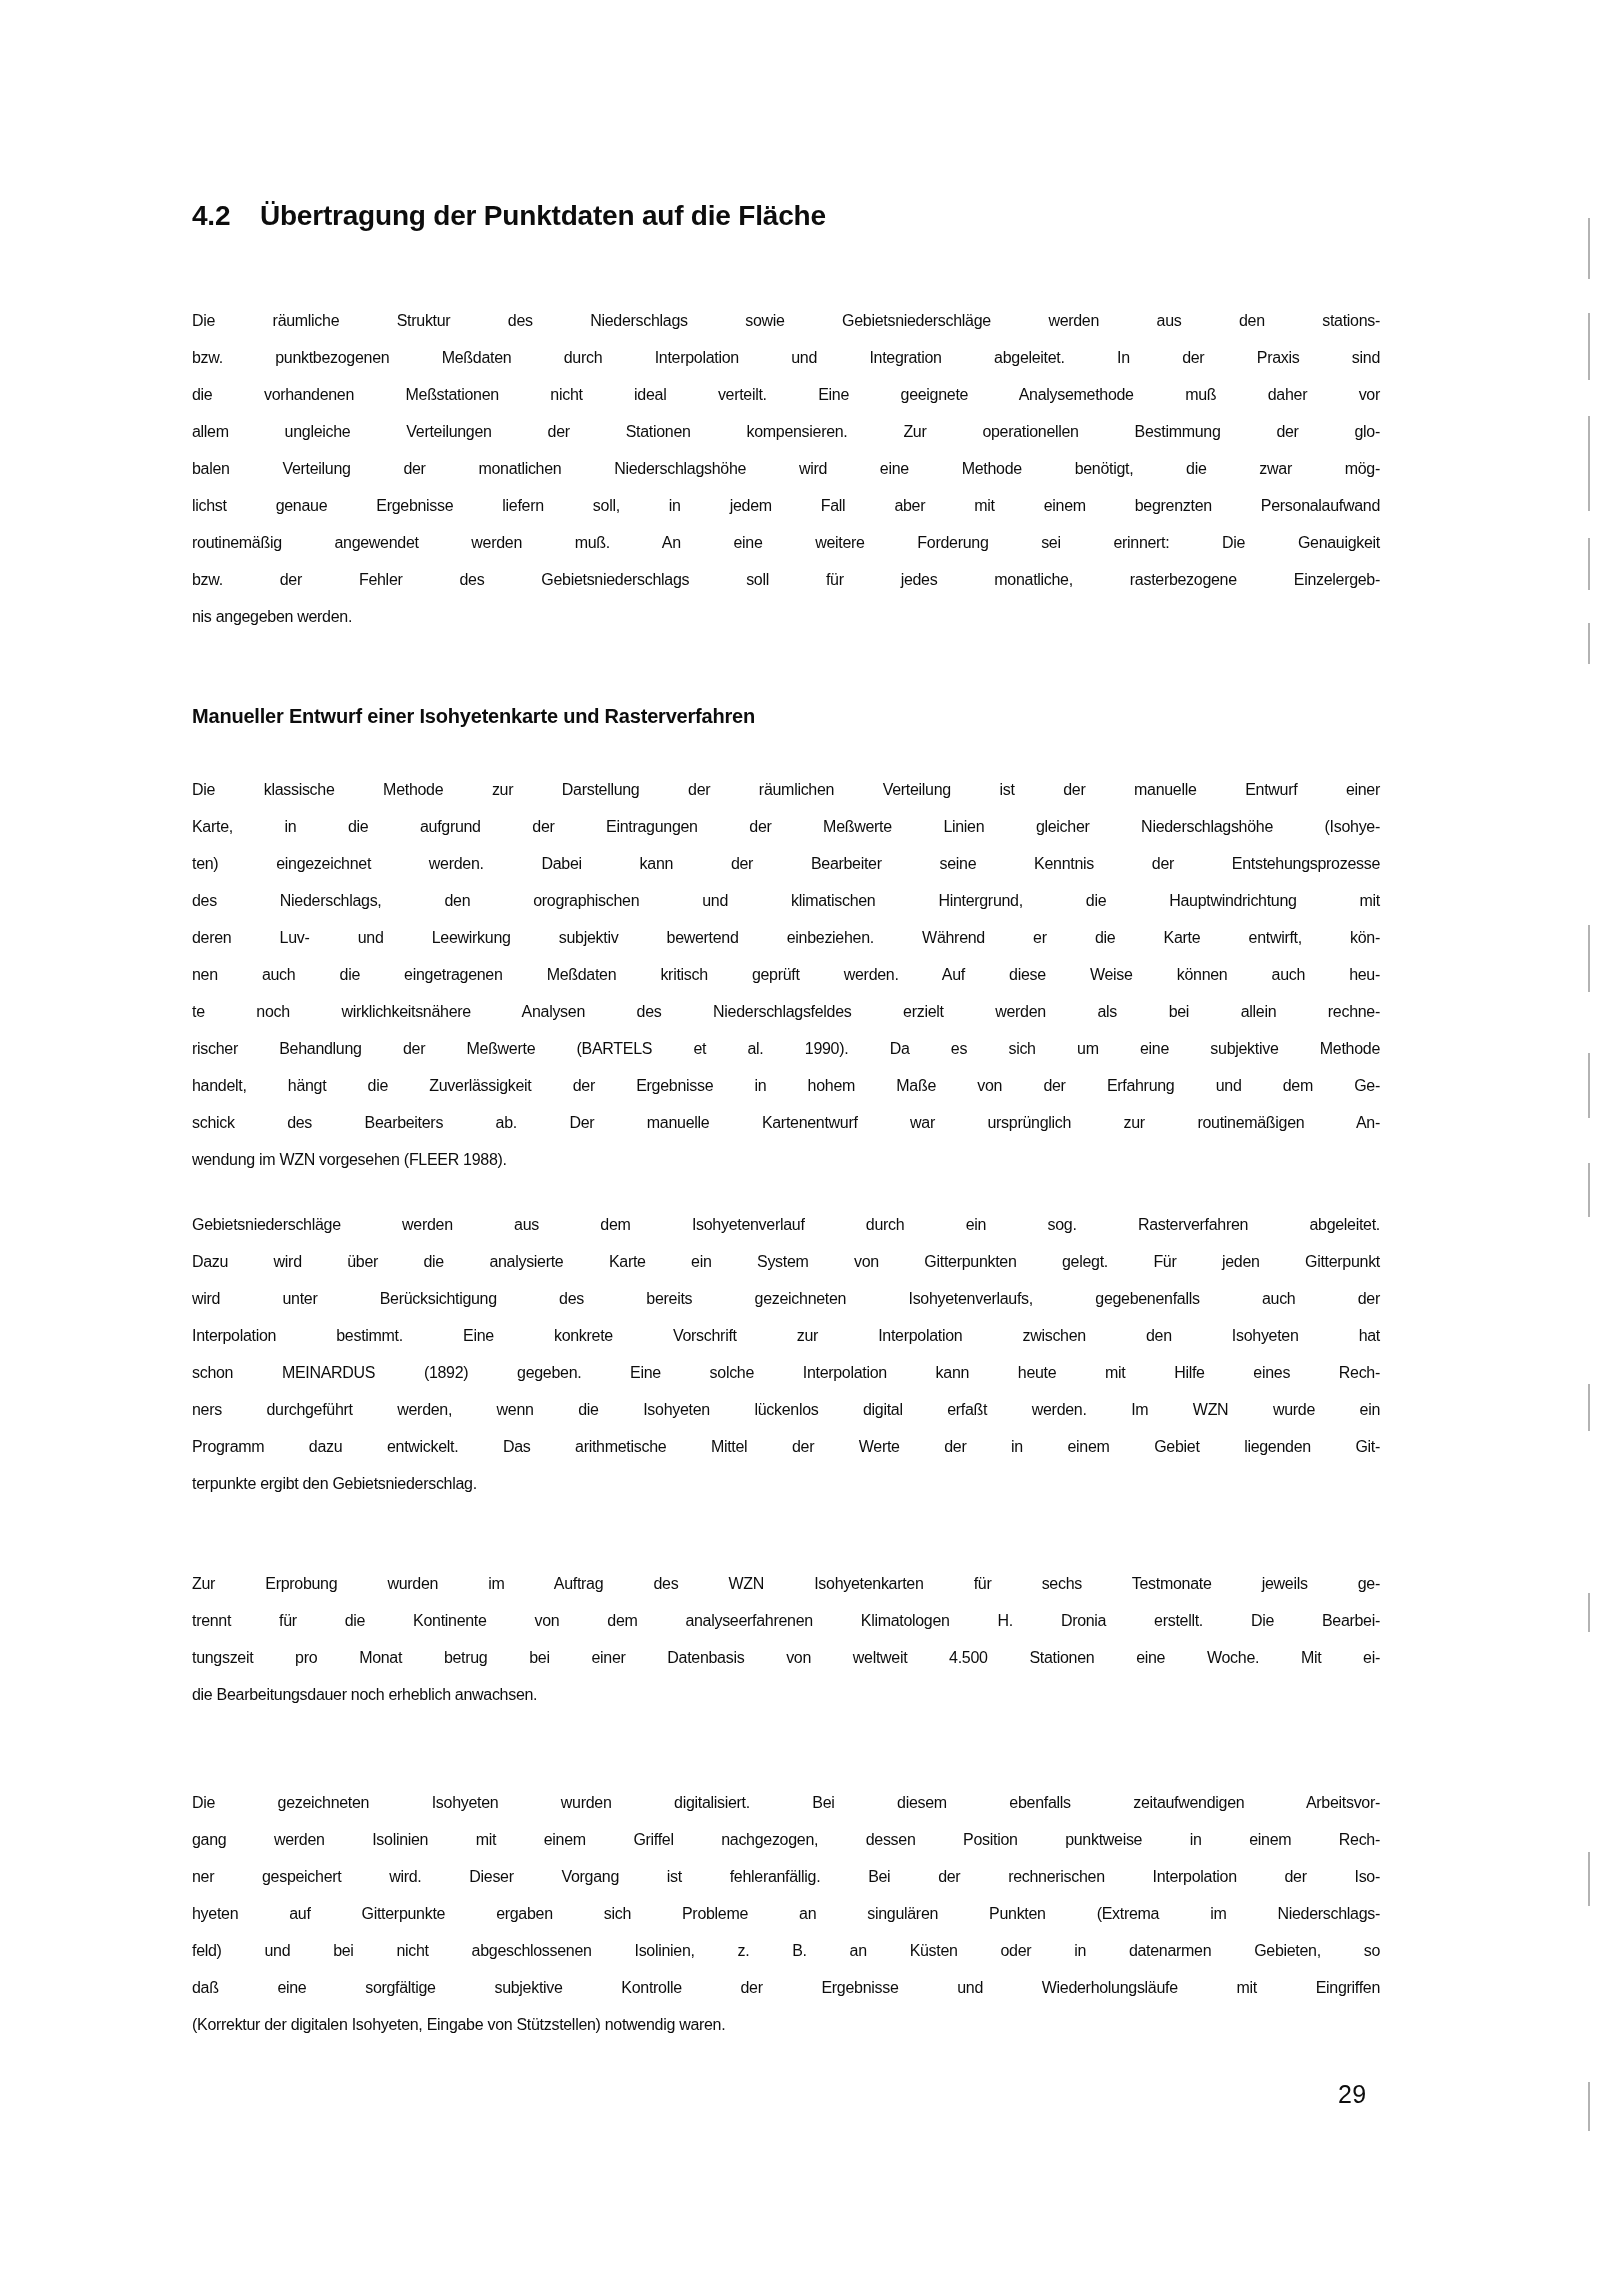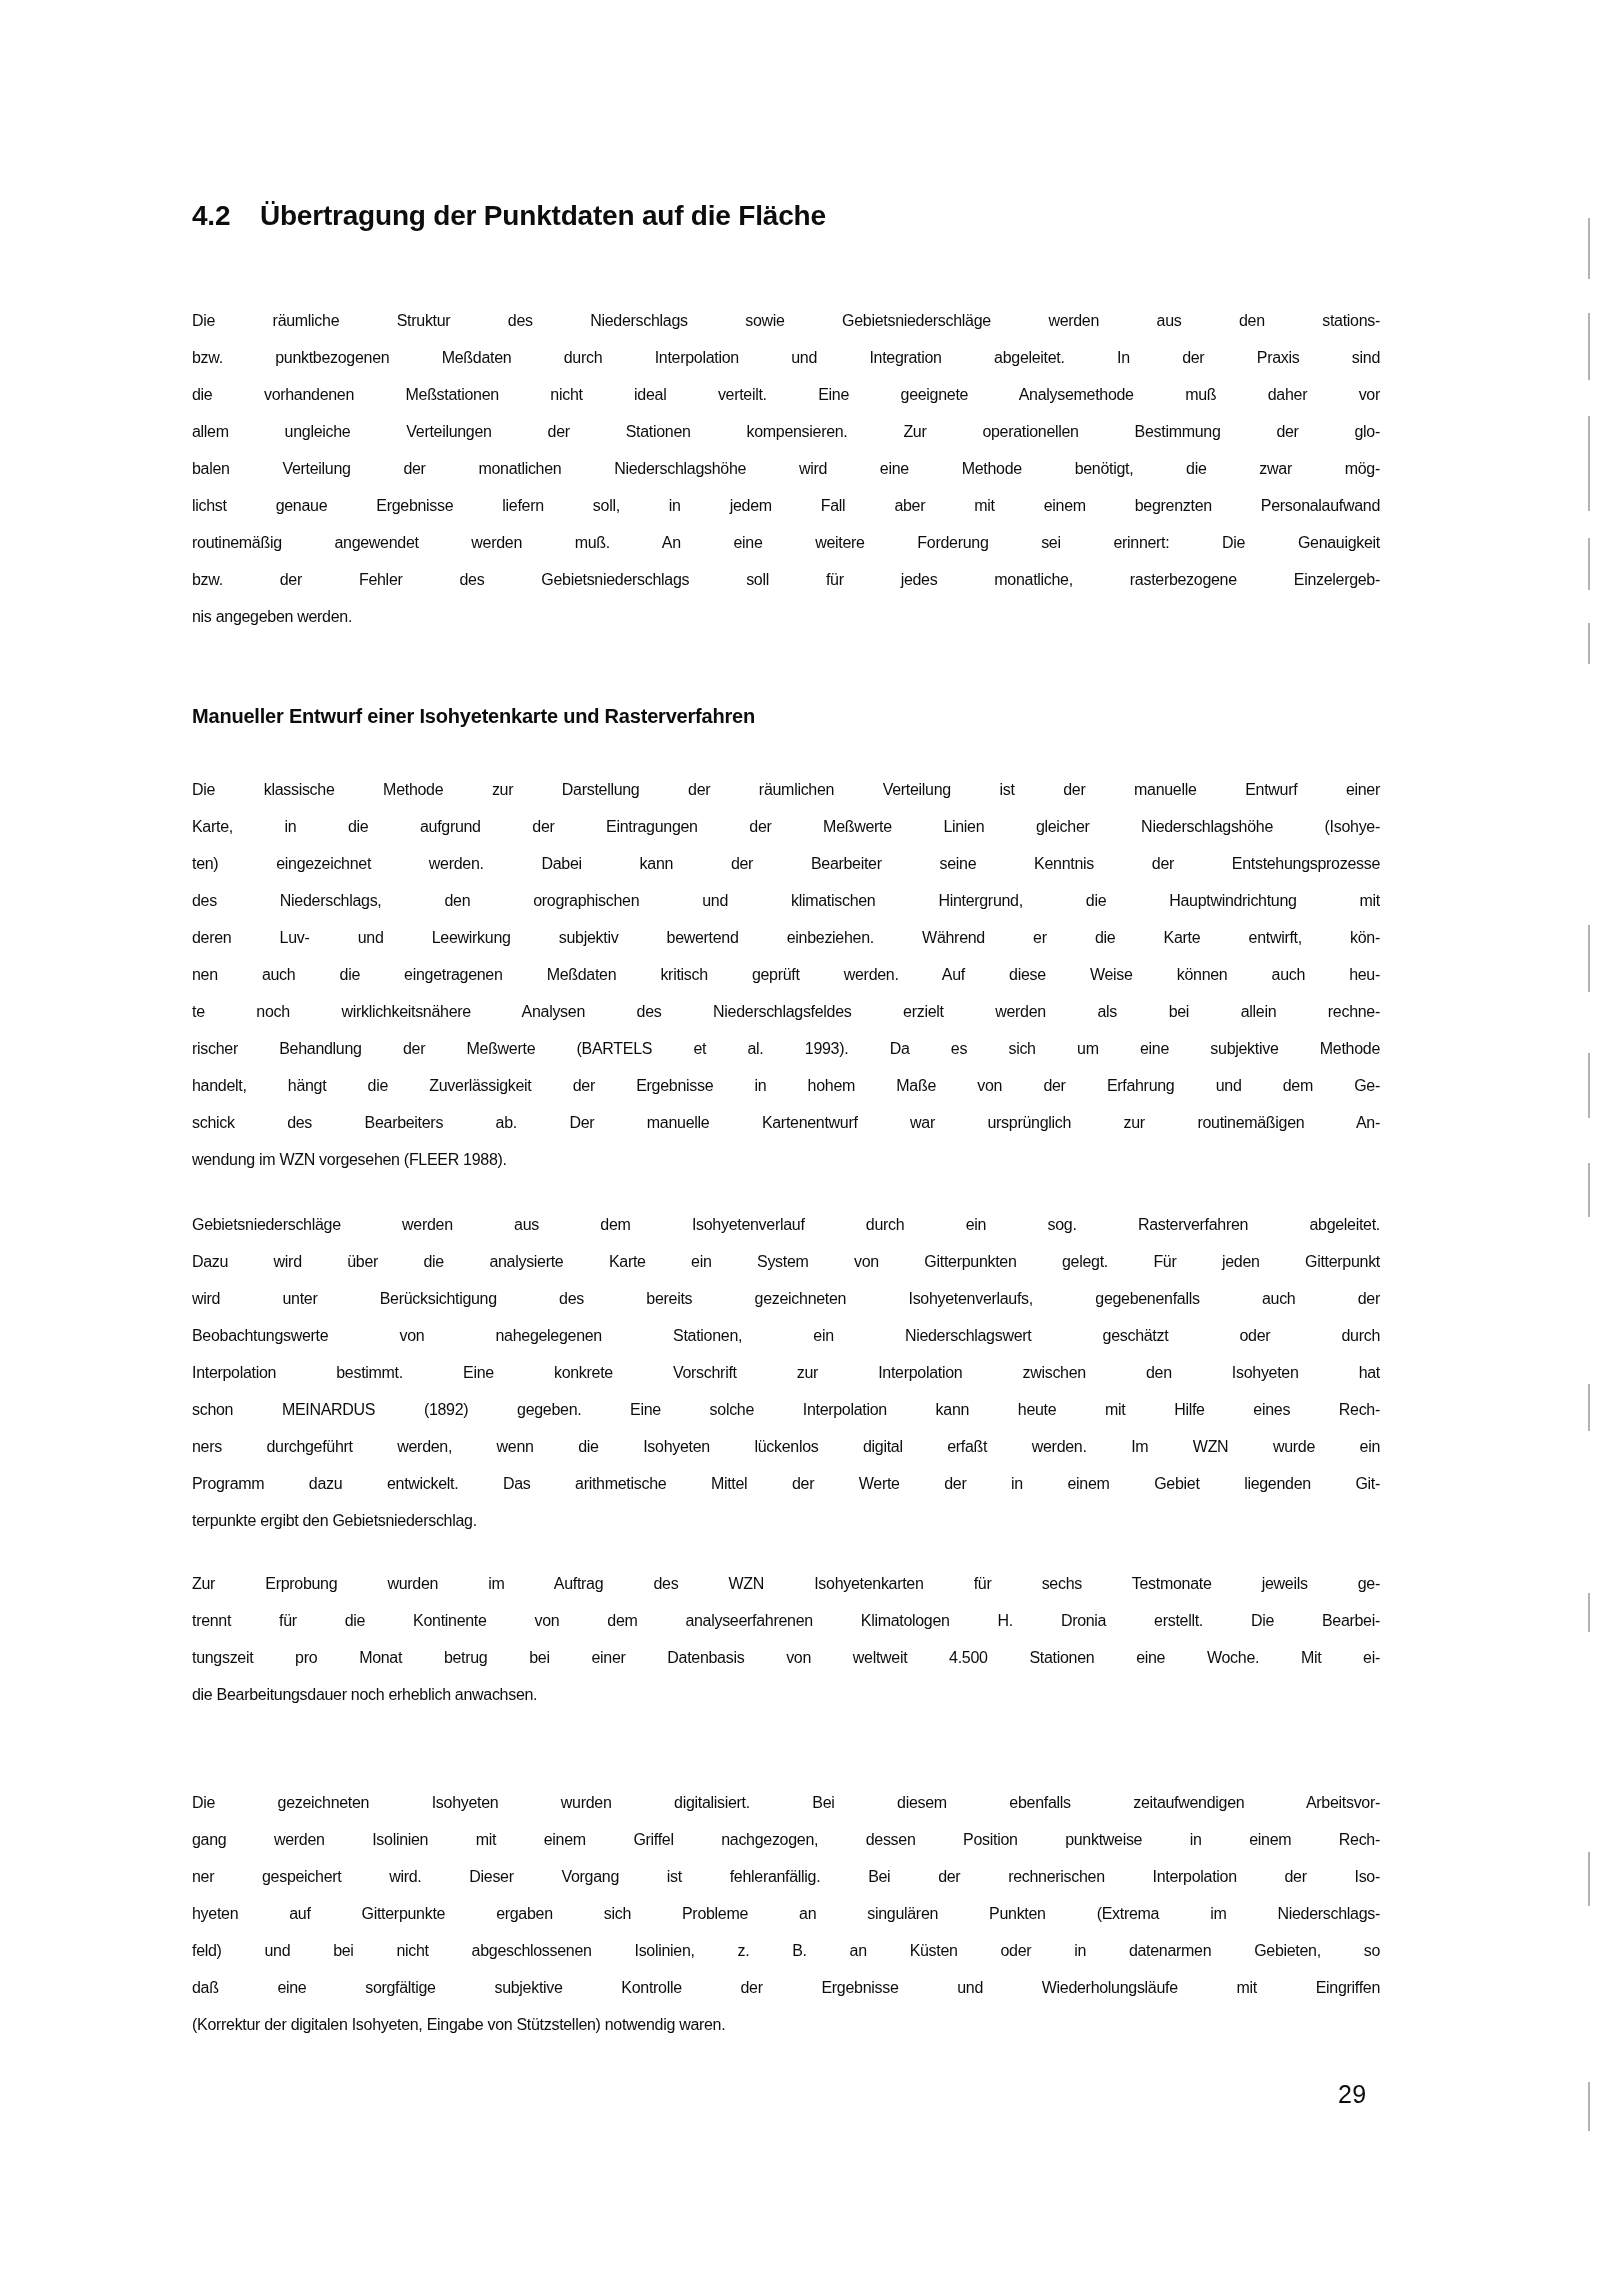--- a/index.html
+++ b/index.html
@@ -103,30 +103,29 @@
   <h2 class="subheading">Manueller Entwurf einer Isohyetenkarte und Rasterverfahren</h2>
 
   <div class="para p2">
       <div class="tline">Die klassische Methode zur Darstellung der räumlichen Verteilung ist der manuelle Entwurf einer</div>
       <div class="tline">Karte, in die aufgrund der Eintragungen der Meßwerte Linien gleicher Niederschlagshöhe (Isohye-</div>
       <div class="tline">ten) eingezeichnet werden. Dabei kann der Bearbeiter seine Kenntnis der Entstehungsprozesse</div>
       <div class="tline">des Niederschlags, den orographischen und klimatischen Hintergrund, die Hauptwindrichtung mit</div>
       <div class="tline">deren Luv- und Leewirkung subjektiv bewertend einbeziehen. Während er die Karte entwirft, kön-</div>
       <div class="tline">nen auch die eingetragenen Meßdaten kritisch geprüft werden. Auf diese Weise können auch heu-</div>
       <div class="tline">te noch wirklichkeitsnähere Analysen des Niederschlagsfeldes erzielt werden als bei allein rechne-</div>
-      <div class="tline">rischer Behandlung der Meßwerte (BARTELS et al. 1993). Da es sich um eine subjektive Methode</div>
+      <div class="tline">rischer Behandlung der Meßwerte (BARTELS et al. 1990). Da es sich um eine subjektive Methode</div>
       <div class="tline">handelt, hängt die Zuverlässigkeit der Ergebnisse in hohem Maße von der Erfahrung und dem Ge-</div>
       <div class="tline">schick des Bearbeiters ab. Der manuelle Kartenentwurf war ursprünglich zur routinemäßigen An-</div>
       <div class="tline tline-last">wendung im WZN vorgesehen (FLEER 1988).</div>
     </div>
   <div class="para p3">
       <div class="tline">Gebietsniederschläge werden aus dem Isohyetenverlauf durch ein sog. Rasterverfahren abgeleitet.</div>
       <div class="tline">Dazu wird über die analysierte Karte ein System von Gitterpunkten gelegt. Für jeden Gitterpunkt</div>
       <div class="tline">wird unter Berücksichtigung des bereits gezeichneten Isohyetenverlaufs, gegebenenfalls auch der</div>
-      <div class="tline">Beobachtungswerte von nahegelegenen Stationen, ein Niederschlagswert geschätzt oder durch</div>
       <div class="tline">Interpolation bestimmt. Eine konkrete Vorschrift zur Interpolation zwischen den Isohyeten hat</div>
       <div class="tline">schon MEINARDUS (1892) gegeben. Eine solche Interpolation kann heute mit Hilfe eines Rech-</div>
       <div class="tline">ners durchgeführt werden, wenn die Isohyeten lückenlos digital erfaßt werden. Im WZN wurde ein</div>
       <div class="tline">Programm dazu entwickelt. Das arithmetische Mittel der Werte der in einem Gebiet liegenden Git-</div>
       <div class="tline tline-last">terpunkte ergibt den Gebietsniederschlag.</div>
     </div>
   <div class="para p4">
       <div class="tline">Zur Erprobung wurden im Auftrag des WZN Isohyetenkarten für sechs Testmonate jeweils ge-</div>
       <div class="tline">trennt für die Kontinente von dem analyseerfahrenen Klimatologen H. Dronia erstellt. Die Bearbei-</div>
       <div class="tline">tungszeit pro Monat betrug bei einer Datenbasis von weltweit 4.500 Stationen eine Woche. Mit ei-</div>

